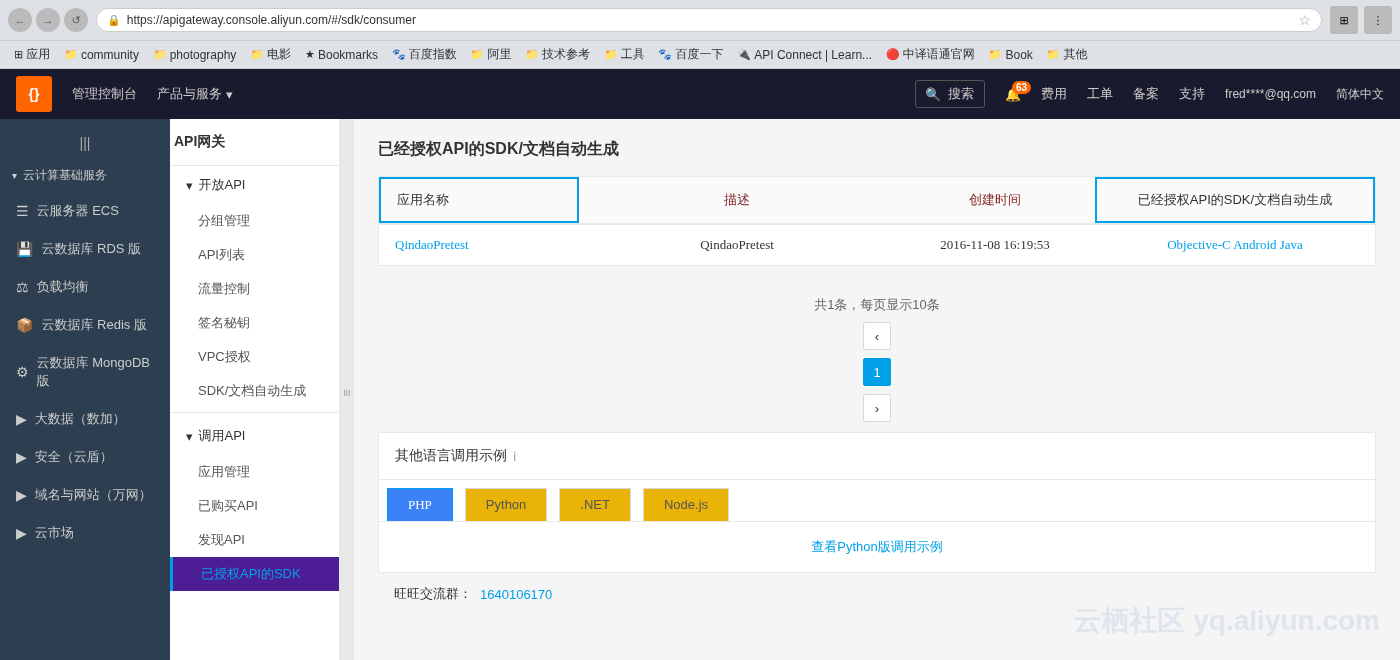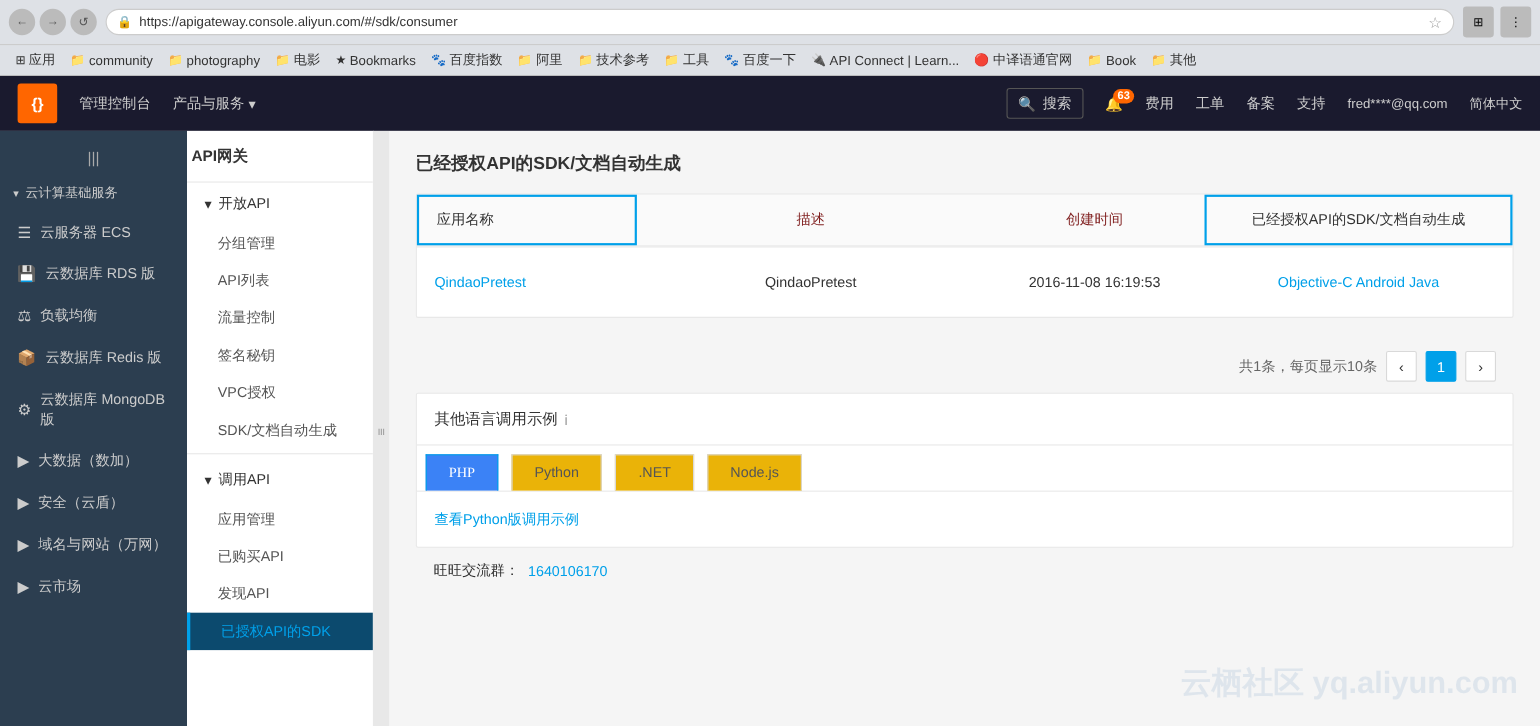--- a/index.html
+++ b/index.html
@@ -115,21 +115,21 @@
       border-bottom: 1px solid #e8e8e8;
     }
     .sec-sidebar-section {
       padding: 10px 16px; font-size: 13px; color: #333; cursor: pointer;
       display: flex; align-items: center; gap: 6px;
     }
     .sec-sidebar-item {
       padding: 8px 16px 8px 28px; font-size: 13px; color: #555; cursor: pointer;
     }
     .sec-sidebar-item.active {
-      background: #0c4a6e; color: #00a0e9;
+      background: #4c1d95; color: #00a0e9;
       border-left: 3px solid #00a0e9;
     }
     .sec-sidebar-divider {
       height: 1px; background: #e8e8e8; margin: 4px 0;
     }
     .collapse-handle {
       width: 14px; background: #e8e8e8; display: flex; align-items: center;
       justify-content: center; cursor: pointer; flex-shrink: 0;
     }
     .collapse-handle-icon { font-size: 12px; color: #999; writing-mode: vertical-rl; }
@@ -157,32 +157,32 @@
     }
     .table-col-app { width: 200px; border: 2px solid #00a0e9; color: #333; font-weight: 500; }
     .table-col-desc { flex: 1; text-align: center; }
     .table-col-time { width: 200px; text-align: center; }
     .table-col-sdk { width: 280px; border: 2px solid #00a0e9; text-align: center; color: #333; font-weight: 500; }
 
     .table-row {
       display: flex; align-items: center; border-top: 1px solid #e8e8e8;
     }
     .table-cell {
-      padding: 24px 16px; font-size: 13px;
+      padding: 12px 16px; font-size: 13px; font-family: Liberation Serif, serif;
     }
     .table-cell-app { width: 200px; }
     .table-cell-desc { flex: 1; text-align: center; color: #333; }
     .table-cell-time { width: 200px; text-align: center; color: #333; }
     .table-cell-sdk { width: 280px; text-align: center; }
     .link-text { color: #00a0e9; cursor: pointer; }
 
     
     .pagination {
       display: flex; align-items: center; justify-content: flex-end;
-      padding: 10px 16px; gap: 8px; font-size: 13px; color: #666;
+      padding: 10px 16px; gap: 8px; font-size: 13px; color: #666; flex-direction: column;
     }
     .page-btn {
       width: 28px; height: 28px; display: flex; align-items: center; justify-content: center;
       border: 1px solid #d9d9d9; cursor: pointer; border-radius: 2px; background: white;
       font-size: 13px; color: #333;
     }
     .page-btn.active { background: #00a0e9; color: white; border-color: #00a0e9; }
 
     
     .other-section {
@@ -199,20 +199,21 @@
     .lang-tab {
       padding: 8px 20px; font-size: 13px; cursor: pointer; color: #555;
       border: 1px solid #d9d9d9; border-bottom: none; margin-right: 4px; margin-top: 8px; margin-left: 8px;
       background: #eab308;
     }
     .lang-tab.active {
       background: #3b82f6; color: white; border-color: #00a0e9; font-family: Liberation Serif, serif;
     }
     .lang-content {
       padding: 16px;
+      text-align: center;
     }
     .wangwang-row {
       display: flex; align-items: center; gap: 8px; padding: 12px 16px;
       font-size: 13px; color: #333;
     }
     .watermark {
       position: fixed; bottom: 20px; right: 20px; color: rgba(180,200,220,0.35);
       font-size: 28px; font-weight: bold; pointer-events: none; white-space: nowrap;
     }
   </style>

